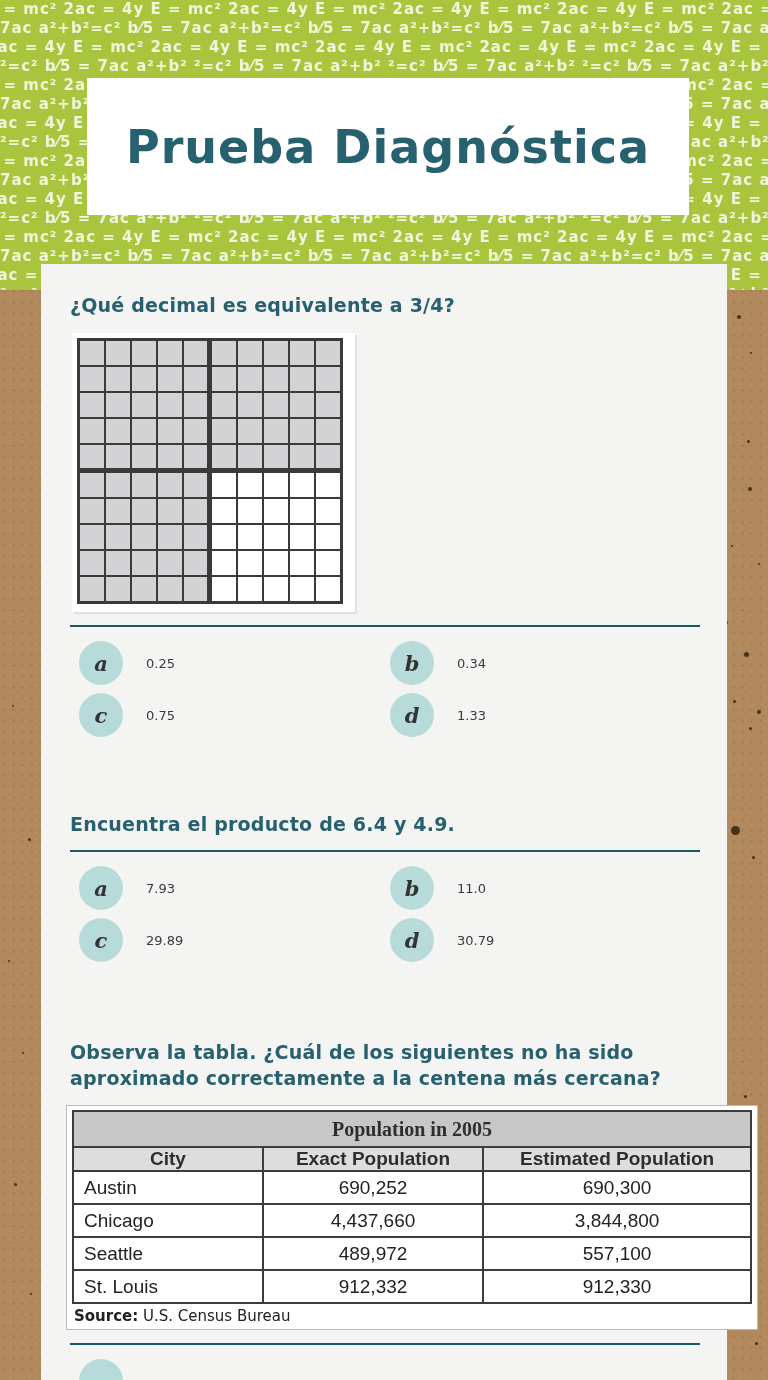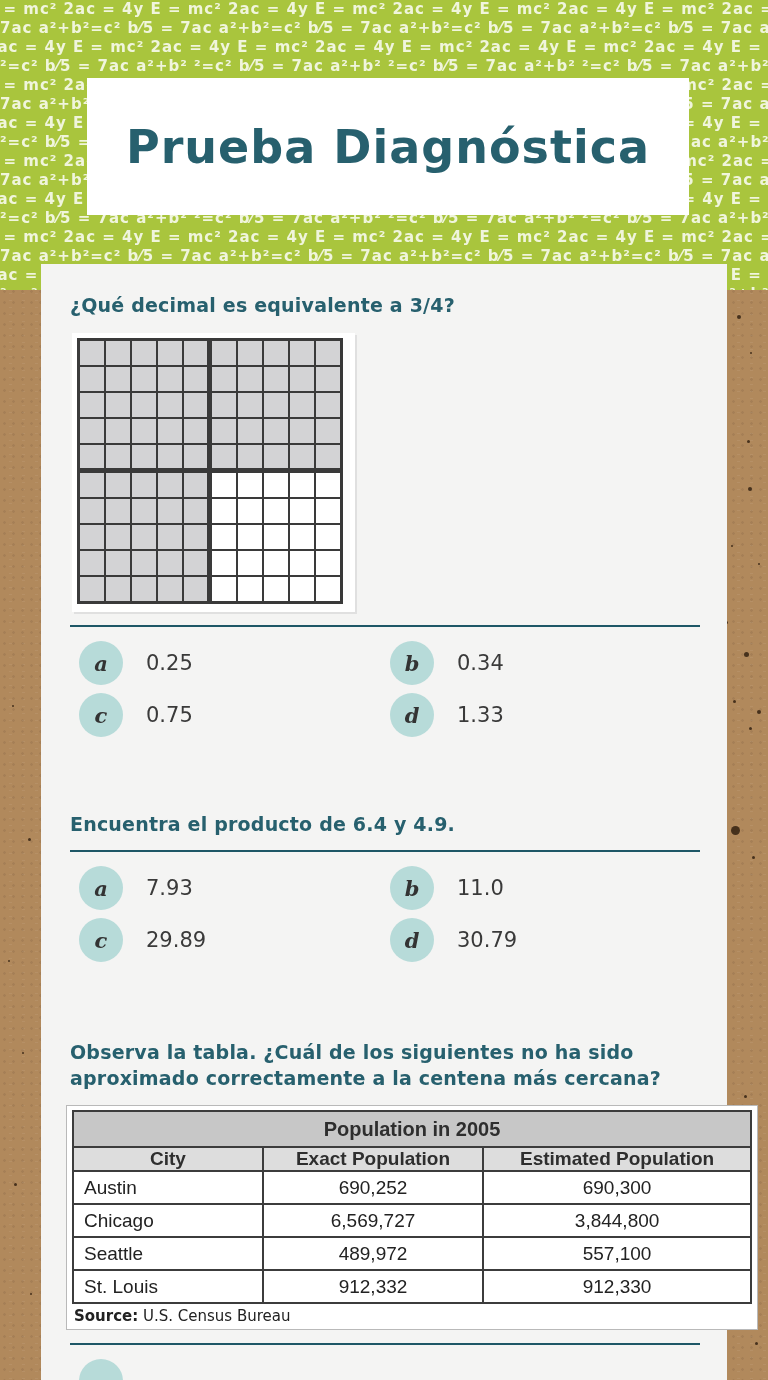--- a/index.html
+++ b/index.html
@@ -100,21 +100,21 @@
     font-family:"DejaVu Serif","Liberation Serif",serif;
     font-style:italic;
     font-weight:bold;
     font-size:21px;
     color:#333;
     flex:0 0 44px;
     cursor:pointer;
   }
   .opt-value{
     margin-left:23px;
-    font-size:21px;
+    font-size:13px;
     color:var(--c-ink);
   }
 
   
   .figure-wrap{
     margin:15px 0 0 31px;
     width:283px;
     background:#ffffff;
     padding:5px 8px 8px 5px;
     box-shadow:2px 2px 0 rgba(0,0,0,0.08);
@@ -143,21 +143,21 @@
   table.pop{
     border-collapse:collapse;
     width:100%;
     font-family:"Liberation Sans","DejaVu Sans",sans-serif;
     color:#222;
   }
   table.pop th, table.pop td{border:2px solid var(--c-table-border);}
   table.pop{border:1px solid var(--c-table-border);}
   .tbl-title{
     background:var(--c-table-title-bg);
-    font-size:20px;font-weight:bold;text-align:center;height:36px;color:#2e2e2e;
+    font-size:20px;font-weight:bold;text-align:center;height:36px;color:#2e2e2e;font-family:Liberation Serif, serif;
   }
   .tbl-head th{
     background:var(--c-table-header-bg);
     font-size:19px;font-weight:bold;text-align:center;height:20px;color:#2e2e2e;
   }
   table.pop td{font-size:19px;height:33px;}
   table.pop td.city{text-align:left;padding-left:10px;width:28%;}
   table.pop td.num{text-align:center;}
   col.c1{width:28%;} col.c2{width:32.5%;} col.c3{width:39.5%;}
   .source-line{font-size:15px;padding:3px 2px 2px 2px;color:#222;}
@@ -409,21 +409,21 @@
         </tr>
       </tbody>
       <tbody>
           <tr>
             <td class="city">Austin</td>
             <td class="num">690,252</td>
             <td class="num">690,300</td>
           </tr>
           <tr>
             <td class="city">Chicago</td>
-            <td class="num">6,569,727</td>
+            <td class="num">4,437,660</td>
             <td class="num">3,844,800</td>
           </tr>
           <tr>
             <td class="city">Seattle</td>
             <td class="num">489,972</td>
             <td class="num">557,100</td>
           </tr>
           <tr>
             <td class="city">St. Louis</td>
             <td class="num">912,332</td>

